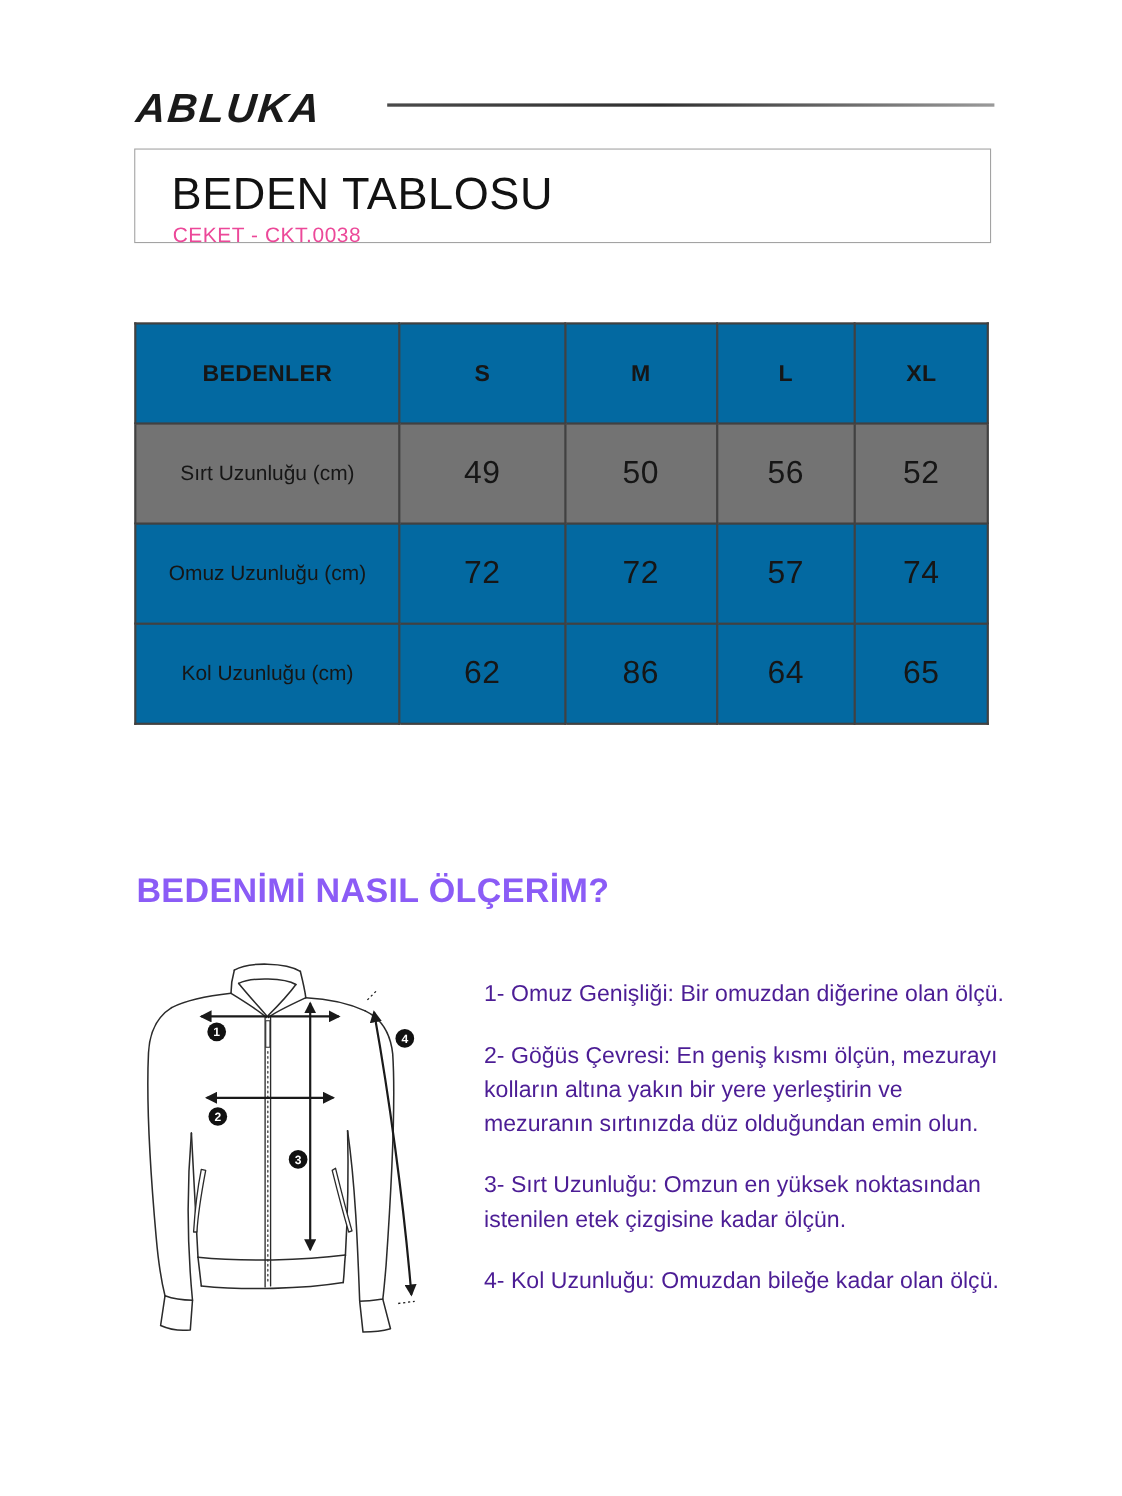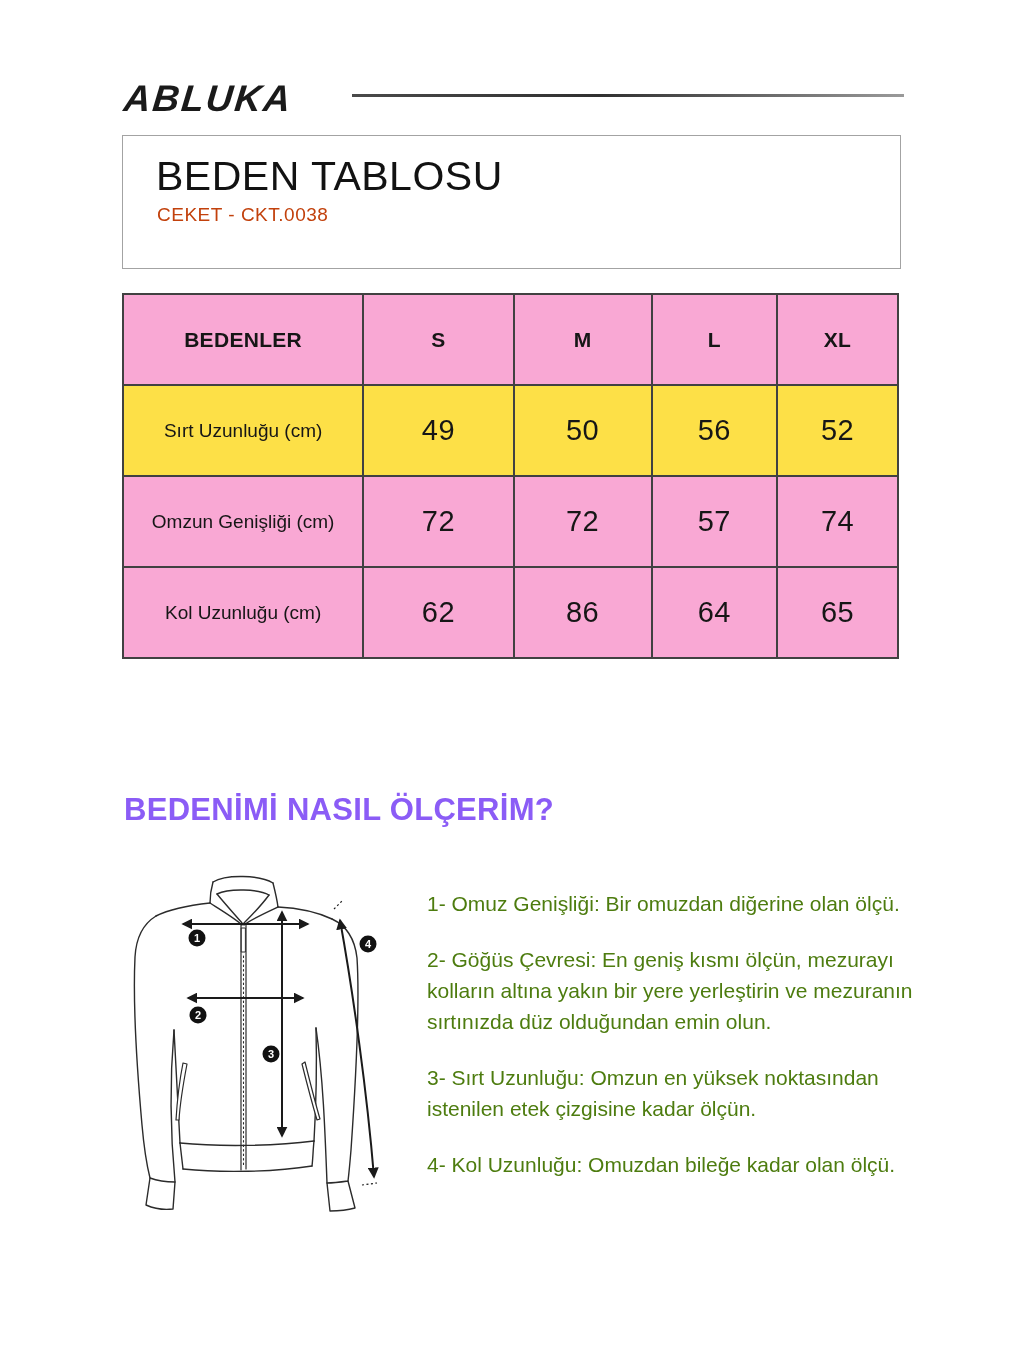--- a/index.html
+++ b/index.html
@@ -7,42 +7,42 @@
         font-family:"Liberation Sans", sans-serif;color:#141414;}
 
   
   .logo{position:absolute;left:124px;top:80px;font-size:37px;line-height:37px;
         font-weight:bold;font-style:italic;letter-spacing:2px;color:#1a1a1a;
         transform:skewX(-6deg);}
   .logo-rule{position:absolute;left:352px;top:94px;width:552px;height:3px;
         background:linear-gradient(90deg,#4a4a4a,#303030 45%,#9a9a9a);}
 
   
-  .title-box{position:absolute;left:122px;top:135px;width:779px;height:134px;
+  .title-box{position:absolute;left:122px;top:135px;width:779px;height:86px;
         box-sizing:border-box;border:1px solid #a3a3a3;background:#ffffff;}
   .title{margin:18px 0 0 33px;font-size:41px;line-height:44px;font-weight:500;
         letter-spacing:0.5px;color:#121212;}
-  .subtitle{margin:6px 0 0 34px;font-size:19px;font-weight:500;letter-spacing:0.5px;color:#c2410c;}
+  .subtitle{margin:6px 0 0 34px;font-size:19px;font-weight:500;letter-spacing:0.5px;color:#ec4899;}
 
   
   table.size-table{position:absolute;left:122px;top:293px;width:777px;
         border-collapse:collapse;table-layout:fixed;}
   .size-table td{border:2px solid #414141;height:89px;text-align:center;
-        vertical-align:middle;padding:0;color:#161616;background:#fde047;}
-  .size-table .grey{background:#f9a8d4;margin-top:40px;}
+        vertical-align:middle;padding:0;color:#161616;background:#737373;}
+  .size-table .grey{background:#0369a1;margin-top:40px;}
   .size-table .hcell{font-size:21px;font-weight:bold;letter-spacing:0.3px;}
   .size-table .label{font-size:19px;}
   .size-table .val{font-size:29px;letter-spacing:0.5px;}
 
   
   .measure-heading{position:absolute;left:124px;top:792px;font-size:31px;
         font-weight:800;letter-spacing:0.3px;color:#8b5cf6;}
   .diagram{position:absolute;left:110px;top:862px;}
   .instructions{position:absolute;left:424px;top:888px;width:490px;}
-  .instr{font-size:21px;line-height:31px;color:#4d7c0f;margin:0 0 25px 3px;}
+  .instr{font-size:21px;line-height:31px;color:#4c1d95;margin:0 0 25px 16px;}
 </style>
 </head>
 <body>
 
 <div class="page">
 
   <div class="logo">ABLUKA</div>
   <div class="logo-rule"></div>
 
   <div class="title-box">
@@ -67,21 +67,21 @@
         <td class="grey hcell">XL</td>
       </tr>
       <tr>
         <td class="label">Sırt Uzunluğu (cm)</td>
         <td class="val">49</td>
         <td class="val">50</td>
         <td class="val">56</td>
         <td class="val">52</td>
       </tr>
       <tr>
-        <td class="grey label">Omzun Genişliği (cm)</td>
+        <td class="grey label">Omuz Uzunluğu (cm)</td>
         <td class="grey val">72</td>
         <td class="grey val">72</td>
         <td class="grey val">57</td>
         <td class="grey val">74</td>
       </tr>
       <tr>
         <td class="grey label">Kol Uzunluğu (cm)</td>
         <td class="grey val">62</td>
         <td class="grey val">86</td>
         <td class="grey val">64</td>

